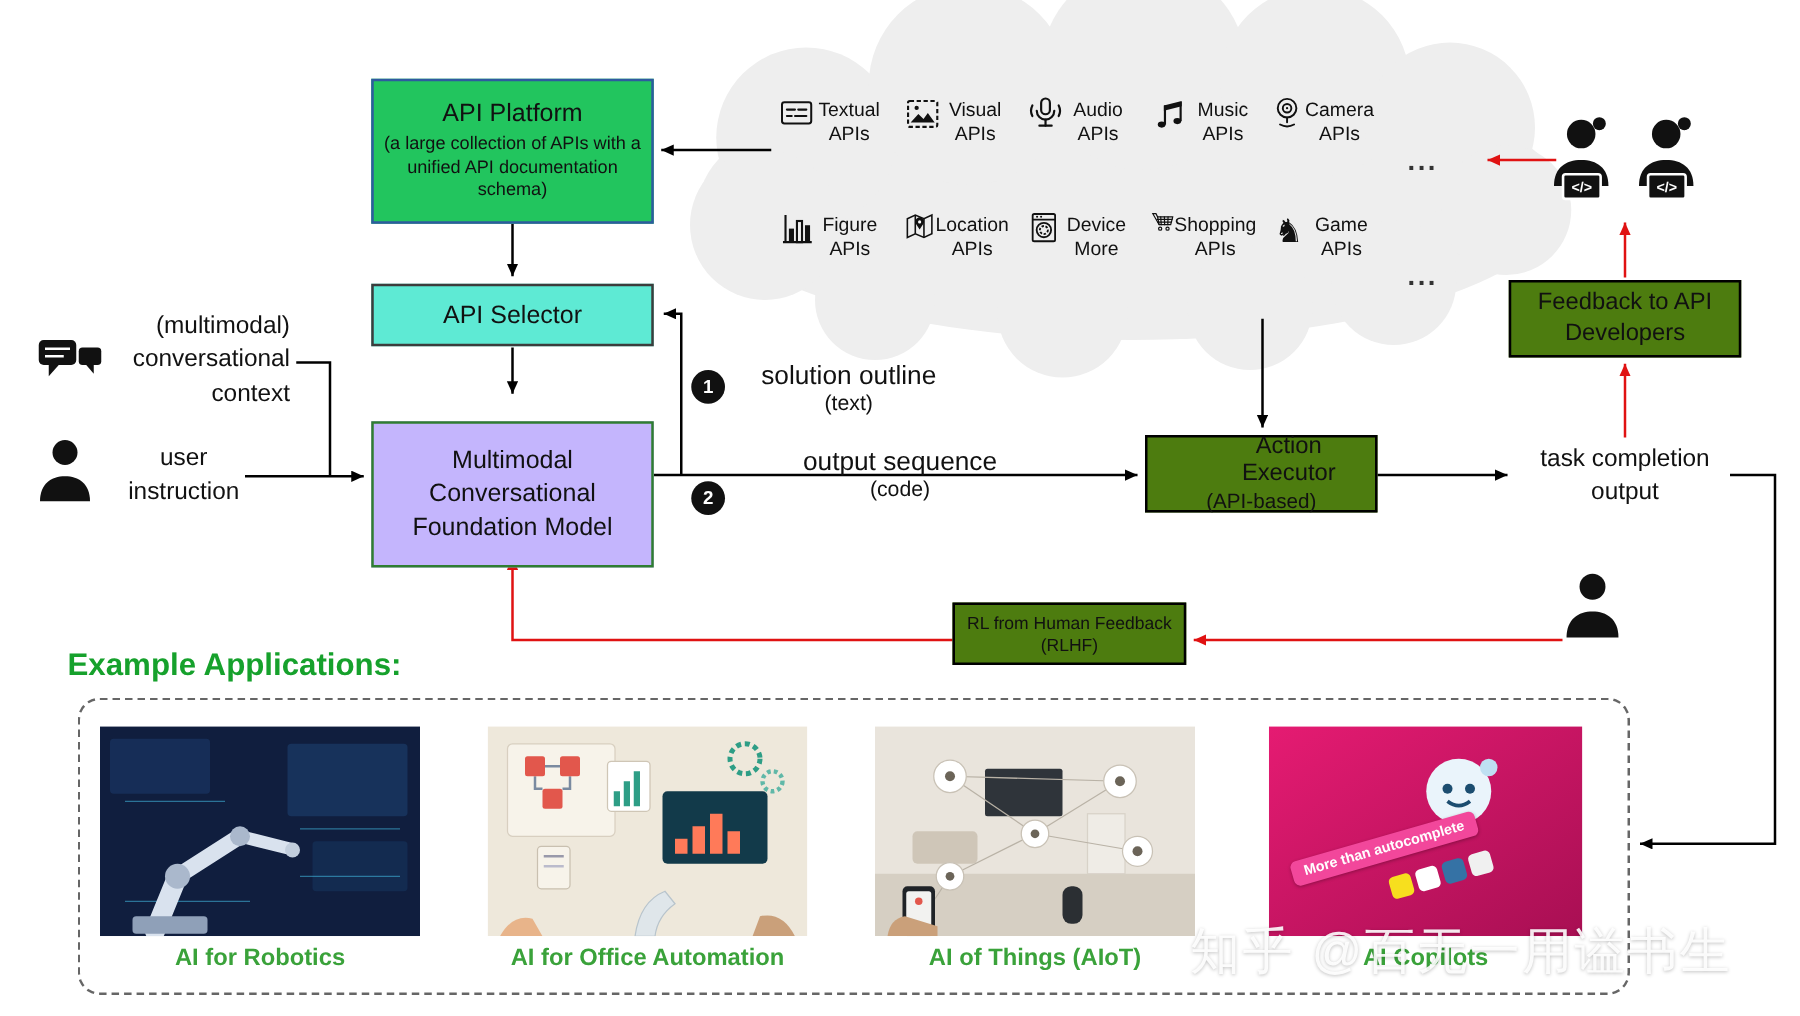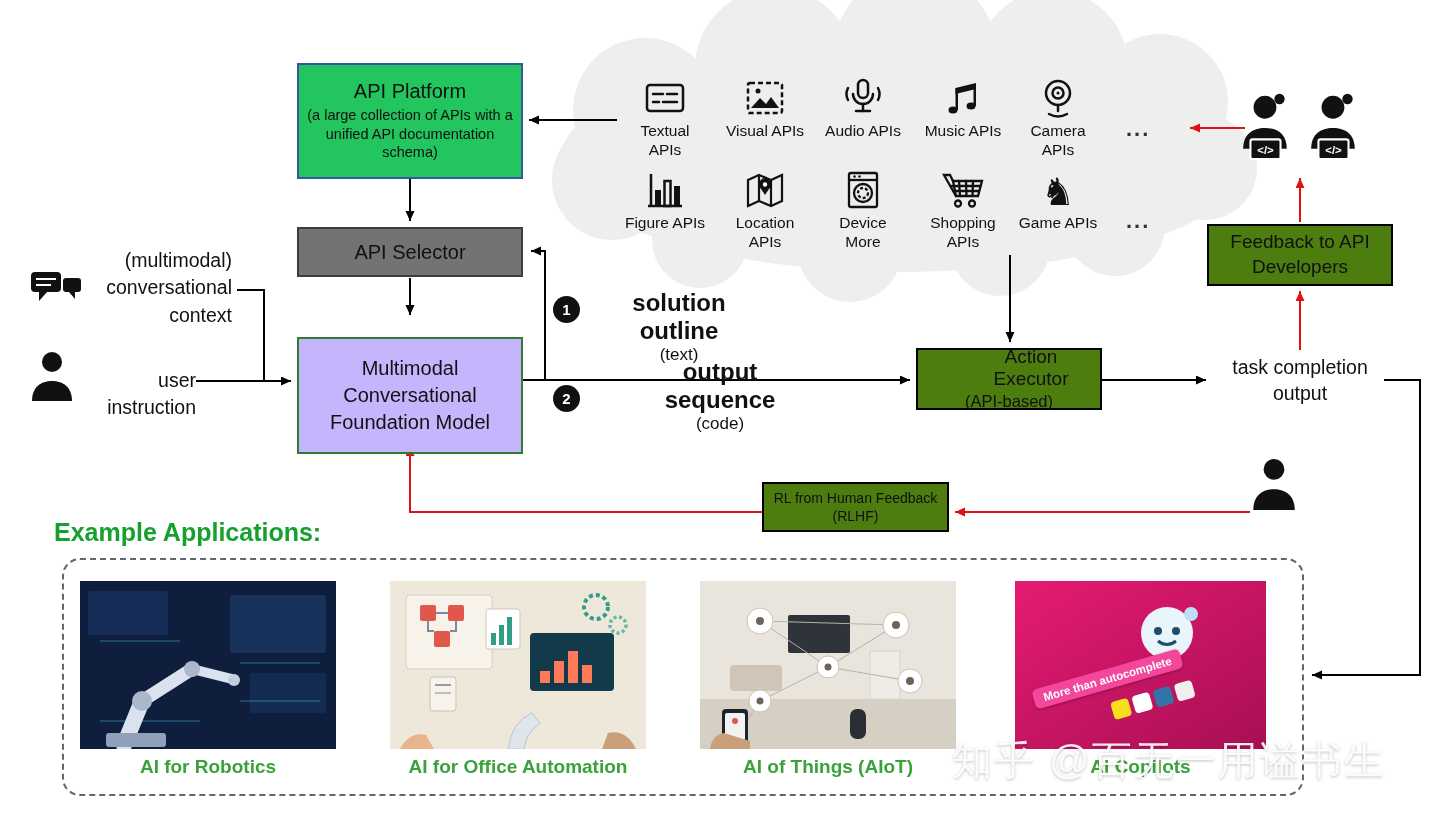--- a/index.html
+++ b/index.html
@@ -6,35 +6,35 @@
   body { background:#ffffff; font-family:"Liberation Sans","DejaVu Sans",sans-serif; color:#111; }
   #canvas { position:relative; width:1440px; height:813px; background:#fff; overflow:hidden; }
   svg.layer { position:absolute; left:0; top:0; pointer-events:none; }
 
   .box { position:absolute; display:flex; flex-direction:column; align-items:center; justify-content:center;
          text-align:center; background:#4d7c0f; border:2px solid #000; z-index:3; padding:4px; }
   .box .title { font-size:20px; }
   .box .sub { font-size:14.5px; line-height:1.3; margin-top:3px; }
 
   .api-platform { left:297px; top:63px; width:226px; height:116px; background:#22c55e; border-color:#2e5b9f; }
-  .api-selector { left:297px; top:227px; width:226px; height:50px; background:#737373; border-color:#3c3c3c; font-size:20px; }
+  .api-selector { left:297px; top:227px; width:226px; height:50px; background:#5eead4; border-color:#3c3c3c; font-size:20px; }
   .mcfm { left:297px; top:337px; width:226px; height:117px; background:#c4b5fd; border-color:#2f7d32; font-size:20px; line-height:1.35; }
   .action-exec { left:916px; top:348px; width:186px; height:62px; }
   .action-exec .title { font-size:19px;margin-left:44px; }
   .action-exec .sub { font-size:16.5px; margin-top:1px; }
   .feedback-dev { left:1207px; top:224px; width:186px; height:62px; font-size:19px; line-height:1.3; }
   .rlhf { left:762px; top:482px; width:187px; height:50px; font-size:14px; line-height:1.3; }
 
-  .api-cell { position:absolute; width:84px; display:flex; flex-direction:column; align-items:center; z-index:2; }
+  .api-cell { position:absolute; width:84px; display:flex; flex-direction:row; align-items:center; z-index:2; }
   .api-cell .ic { width:44px; height:44px; }
   .api-label { font-size:15.5px; line-height:1.22; text-align:center; margin-top:2px; }
   .cloud-dots { position:absolute; font-size:22px; font-weight:bold; color:#333; letter-spacing:2px; z-index:2; }
 
   .flabel { position:absolute; text-align:center; z-index:3; }
-  .f1 { font-size:24px;font-weight:bold; }
+  .f1 { font-size:21px; }
   .f2 { font-size:17px; }
   .step-circle { position:absolute; width:27px; height:27px; border-radius:50%; background:#111; color:#fff;
                  display:flex; align-items:center; justify-content:center; font-size:15px; font-weight:bold; z-index:4; }
 
   .side-label { position:absolute; font-size:19.5px; line-height:1.4; z-index:3; }
 
   .pic { position:absolute; z-index:3; }
 
   .examples-heading { position:absolute; left:54px; top:518px; font-size:25px; font-weight:bold; color:#16a12c; z-index:3; }
   .dashed-frame { position:absolute; left:62px; top:558px; width:1242px; height:238px;
@@ -276,21 +276,21 @@
     </svg>
   </div>
   <div class="side-label" style="left:90px; top:247px; width:142px; text-align:right;">(multimodal) conversational context</div>
 
   <div class="pic" style="left:30px; top:350px; width:44px; height:54px;">
     <svg viewBox="0 0 44 52" width="44" height="54">
       <circle cx="22" cy="11" r="10" fill="#111"></circle>
       <path d="M2 50 c0-14 9-20 20-20 s20 6 20 20 z" fill="#111"></path>
     </svg>
   </div>
-  <div class="side-label" style="left:98px; top:367px; width:98px; text-align:right;">user instruction</div>
+  <div class="side-label" style="left:98px; top:353px; width:98px; text-align:center;">user instruction</div>
 
   <div class="step-circle" style="left:553px; top:296px;">1</div>
   <div class="flabel" style="left:600px; top:289px; width:158px;">
     <div class="f1">solution outline</div>
     <div class="f2">(text)</div>
   </div>
 
   <div class="step-circle" style="left:553px; top:385px;">2</div>
   <div class="flabel" style="left:640px; top:358px; width:160px;">
     <div class="f1">output sequence</div>

